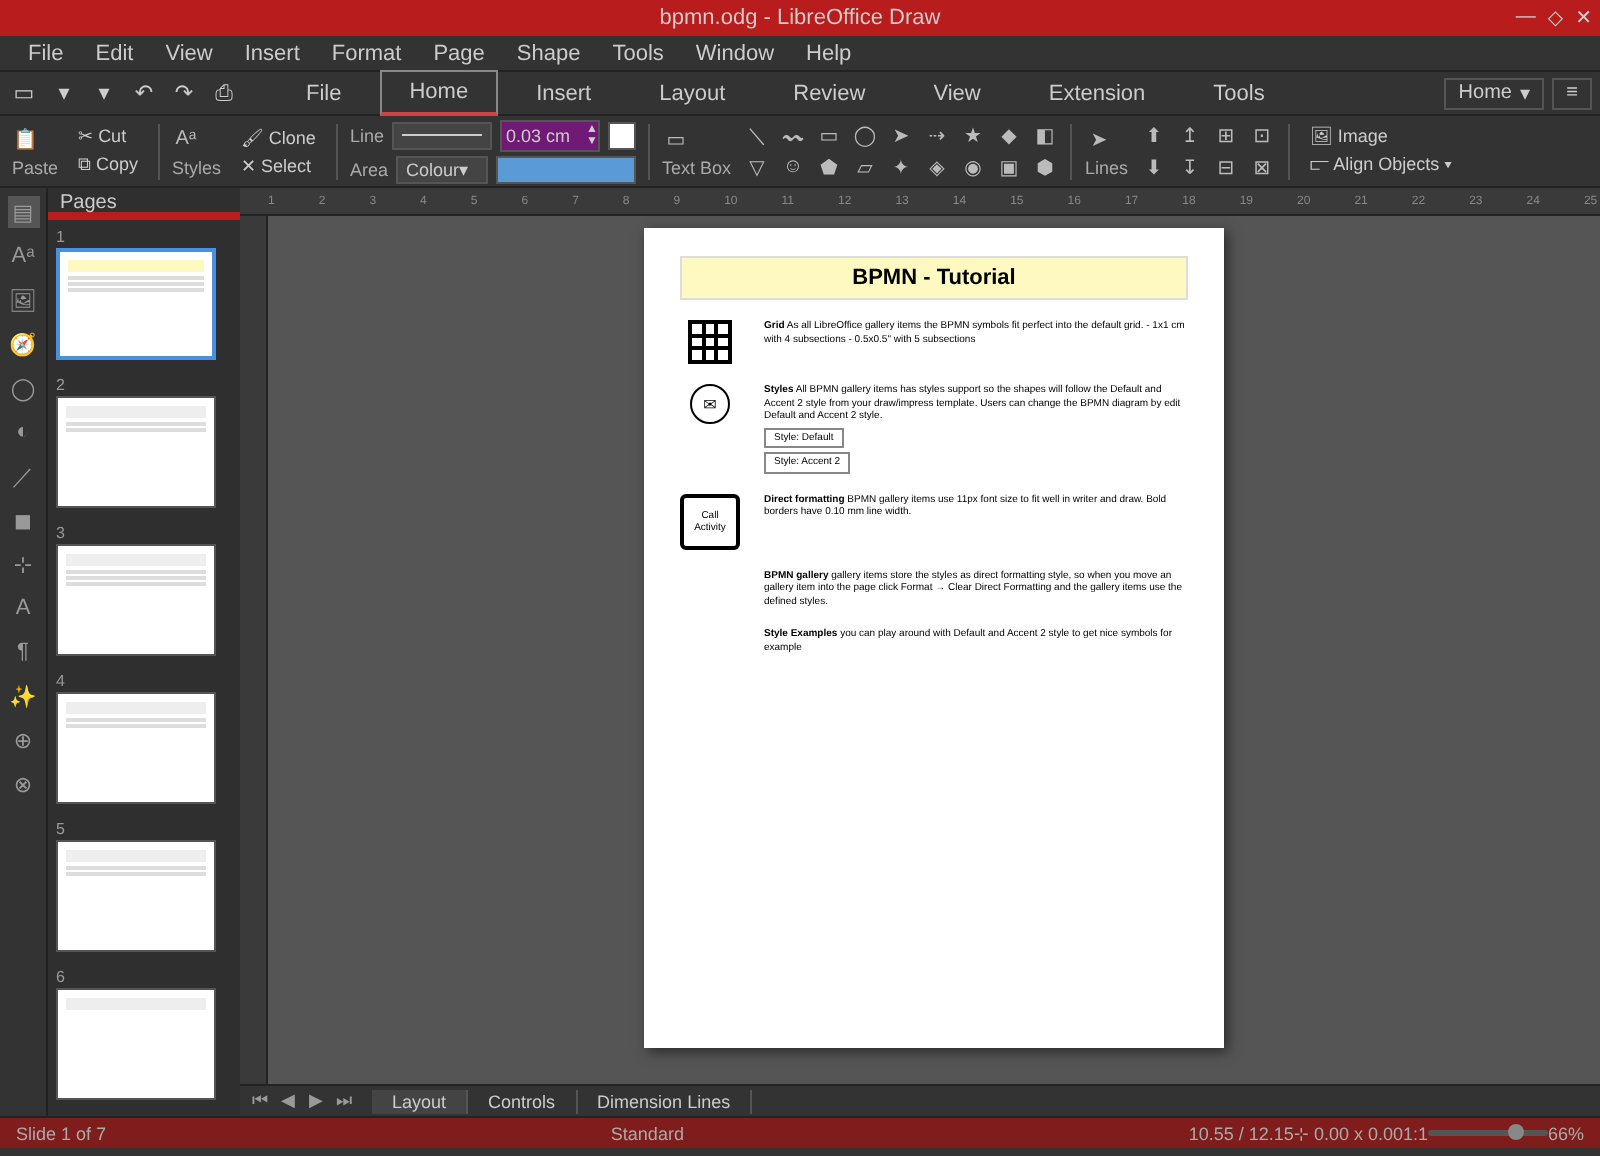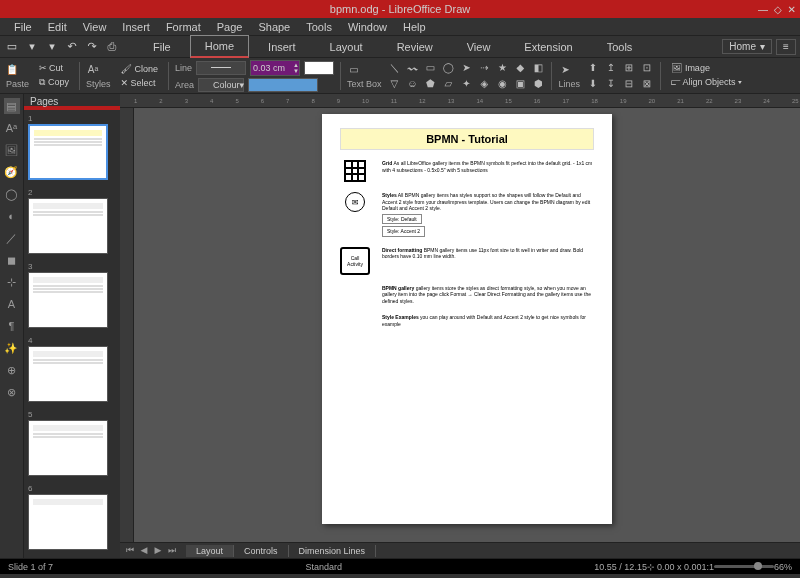--- a/index.html
+++ b/index.html
@@ -12,21 +12,21 @@
 .toolbar1{height:22px;background:#333;display:flex;align-items:center;padding:0 4px;gap:4px;border-bottom:1px solid #222}
 .tb-ico{width:16px;height:16px;display:flex;align-items:center;justify-content:center;font-size:11px;cursor:pointer}
 .mtab{padding:4px 14px;font-size:11px;cursor:pointer;border:1px solid transparent}
 .mtab.active{border:1px solid #888;border-bottom:2px solid #c44}
 .spacer{flex:1}
 .toolbar2{height:36px;background:#333;display:flex;align-items:center;padding:0 6px;gap:6px;border-bottom:1px solid #222;font-size:10px}
 .tgrp{display:flex;flex-direction:column;gap:2px}
 .row{display:flex;align-items:center;gap:4px}
 .lbl{font-size:9px;color:#aaa}
 .btn{padding:1px 4px;cursor:pointer;font-size:9px}
-.sel{background:#444;border:1px solid #555;padding:0 14px;font-size:9px;height:14px;display:flex;align-items:center;cursor:pointer}
+.sel{background:#444;border:1px solid #555;padding:0 4px;font-size:9px;height:14px;display:flex;align-items:center;cursor:pointer}
 .spin{display:flex;align-items:center;background:#701a75;border:1px solid #555;height:16px}
 .spin input{background:transparent;border:0;color:#ccc;width:42px;font-size:9px;padding:0 2px}
 .spin .ud{display:flex;flex-direction:column;font-size:6px;line-height:6px;cursor:pointer}
 .shp{width:14px;height:14px;display:flex;align-items:center;justify-content:center;font-size:10px;cursor:pointer;color:#bbb}
 .vline{width:1px;height:28px;background:#555}
 .main{display:flex;height:464px}
 .ltools{width:24px;background:#333;border-right:1px solid #222;display:flex;flex-direction:column;align-items:center;padding-top:4px;gap:6px}
 .lt{width:16px;height:16px;cursor:pointer;display:flex;align-items:center;justify-content:center;font-size:11px;color:#999}
 .lt.sel2{background:#555}
 .slides{width:96px;background:#2f2f2f;display:flex;flex-direction:column}
@@ -52,21 +52,21 @@
 .grid-ico{width:22px;height:22px;border:1px solid #000;display:grid;grid-template-columns:1fr 1fr 1fr;grid-template-rows:1fr 1fr 1fr}
 .grid-ico div{border:0.5px solid #000}
 .circle-ico{width:20px;height:20px;border:1.5px solid #000;border-radius:50%;display:flex;align-items:center;justify-content:center;font-size:8px}
 .call-act{border:2px solid #000;border-radius:3px;padding:6px 4px;font-size:5px;text-align:center;width:40px}
 .sbtn{border:1px solid #888;padding:1px 4px;font-size:5px;display:inline-block;margin-top:2px;margin-right:2px}
 .btabs{height:16px;background:#333;display:flex;align-items:center;padding:0 4px;gap:0;border-top:1px solid #222;font-size:9px}
 .btabs .nav{display:flex;gap:2px;margin-right:8px}
 .btabs .nav span{width:12px;text-align:center;cursor:pointer;color:#999}
 .btabs .tab{padding:1px 10px;cursor:pointer;border-right:1px solid #555}
 .btabs .tab.active{background:#444}
-.status{height:16px;background:#000000;display:flex;align-items:center;padding:0 8px;font-size:9px;border-top:1px solid #222;color:#aaa}
+.status{height:16px;background:#7f1d1d;display:flex;align-items:center;padding:0 8px;font-size:9px;border-top:1px solid #222;color:#aaa}
 .status .sp{flex:1}
 .zslider{width:60px;height:3px;background:#555;position:relative;border-radius:2px}
 .zslider::after{content:"";position:absolute;left:40px;top:-3px;width:8px;height:8px;background:#888;border-radius:50%}
 .hamb{width:20px;height:16px;border:1px solid #555;display:flex;align-items:center;justify-content:center;font-size:10px;cursor:pointer}
 .homedd{border:1px solid #555;padding:1px 6px;font-size:10px;display:flex;align-items:center;gap:4px;cursor:pointer}
 </style>
 </head>
 <body>
 
 <div class="titlebar">

